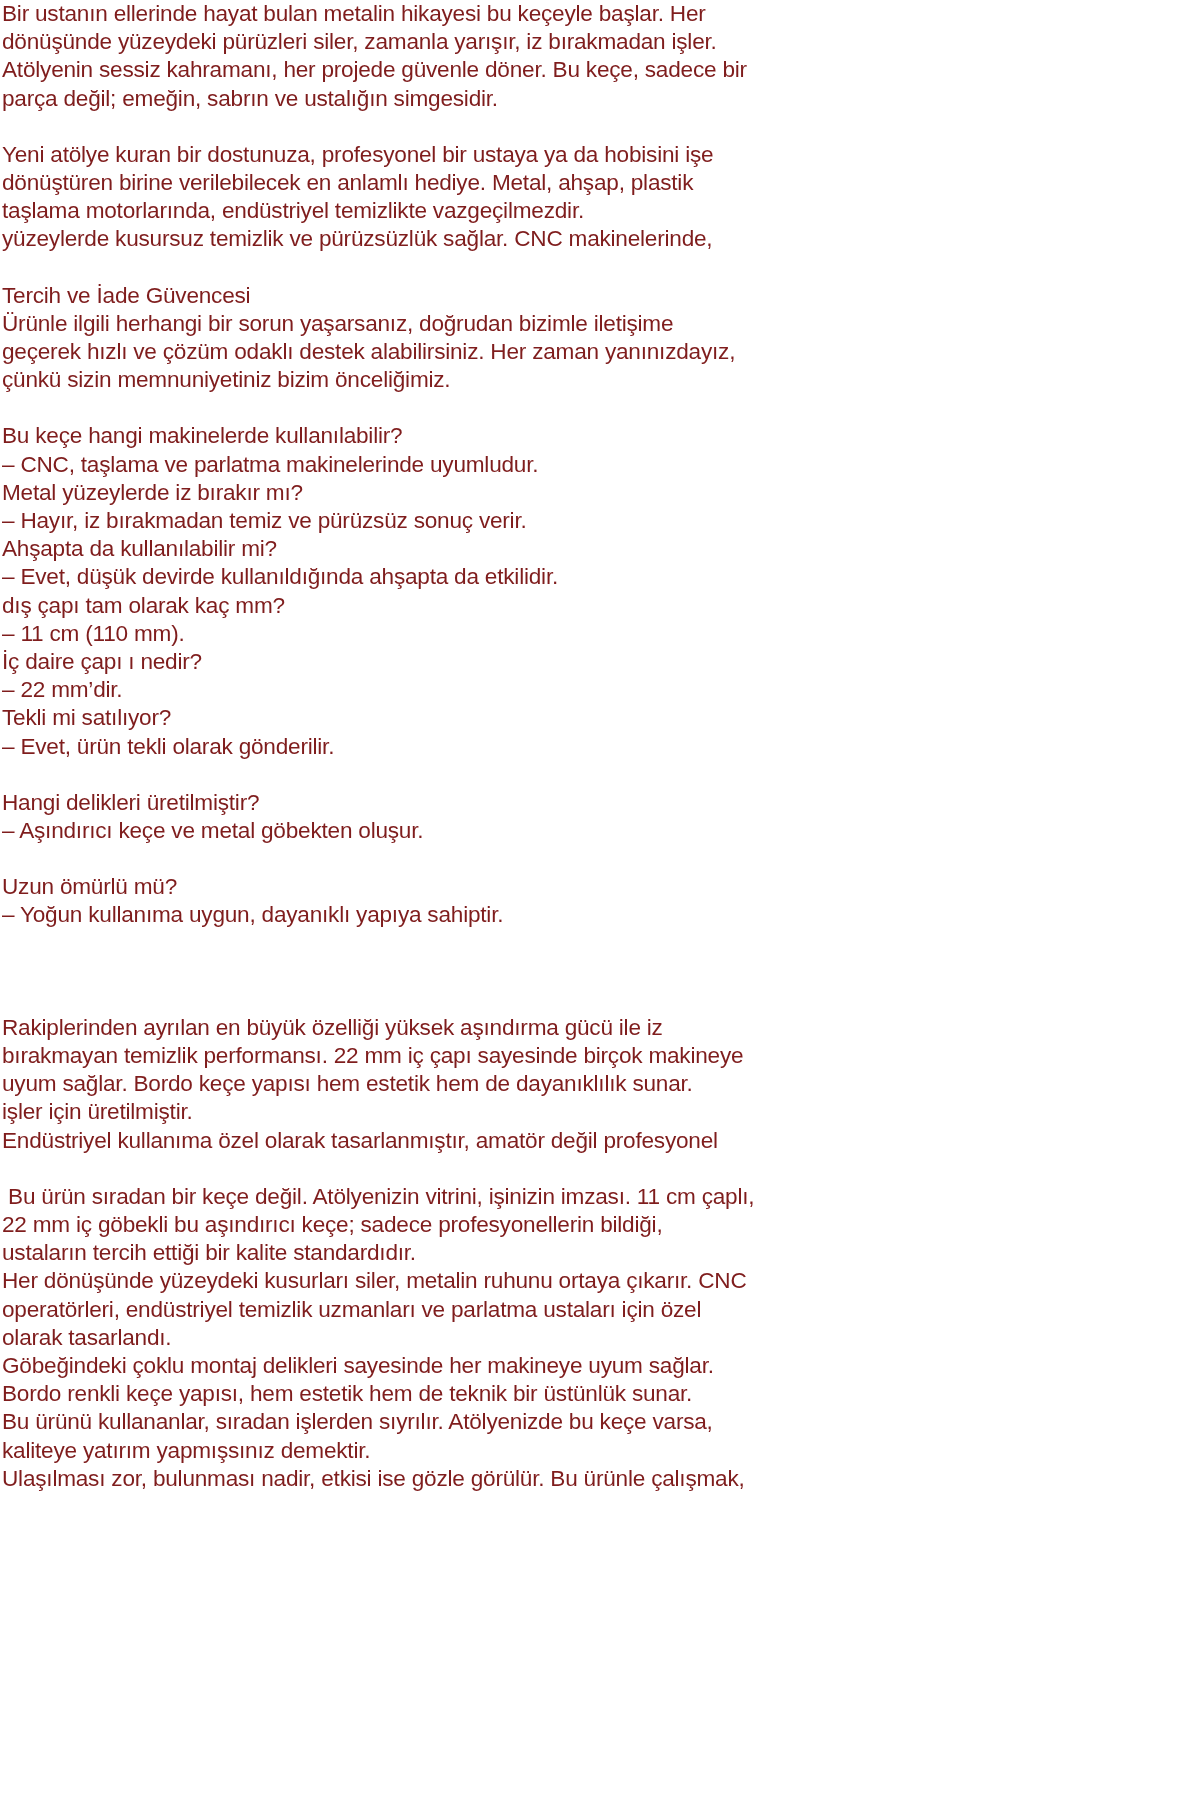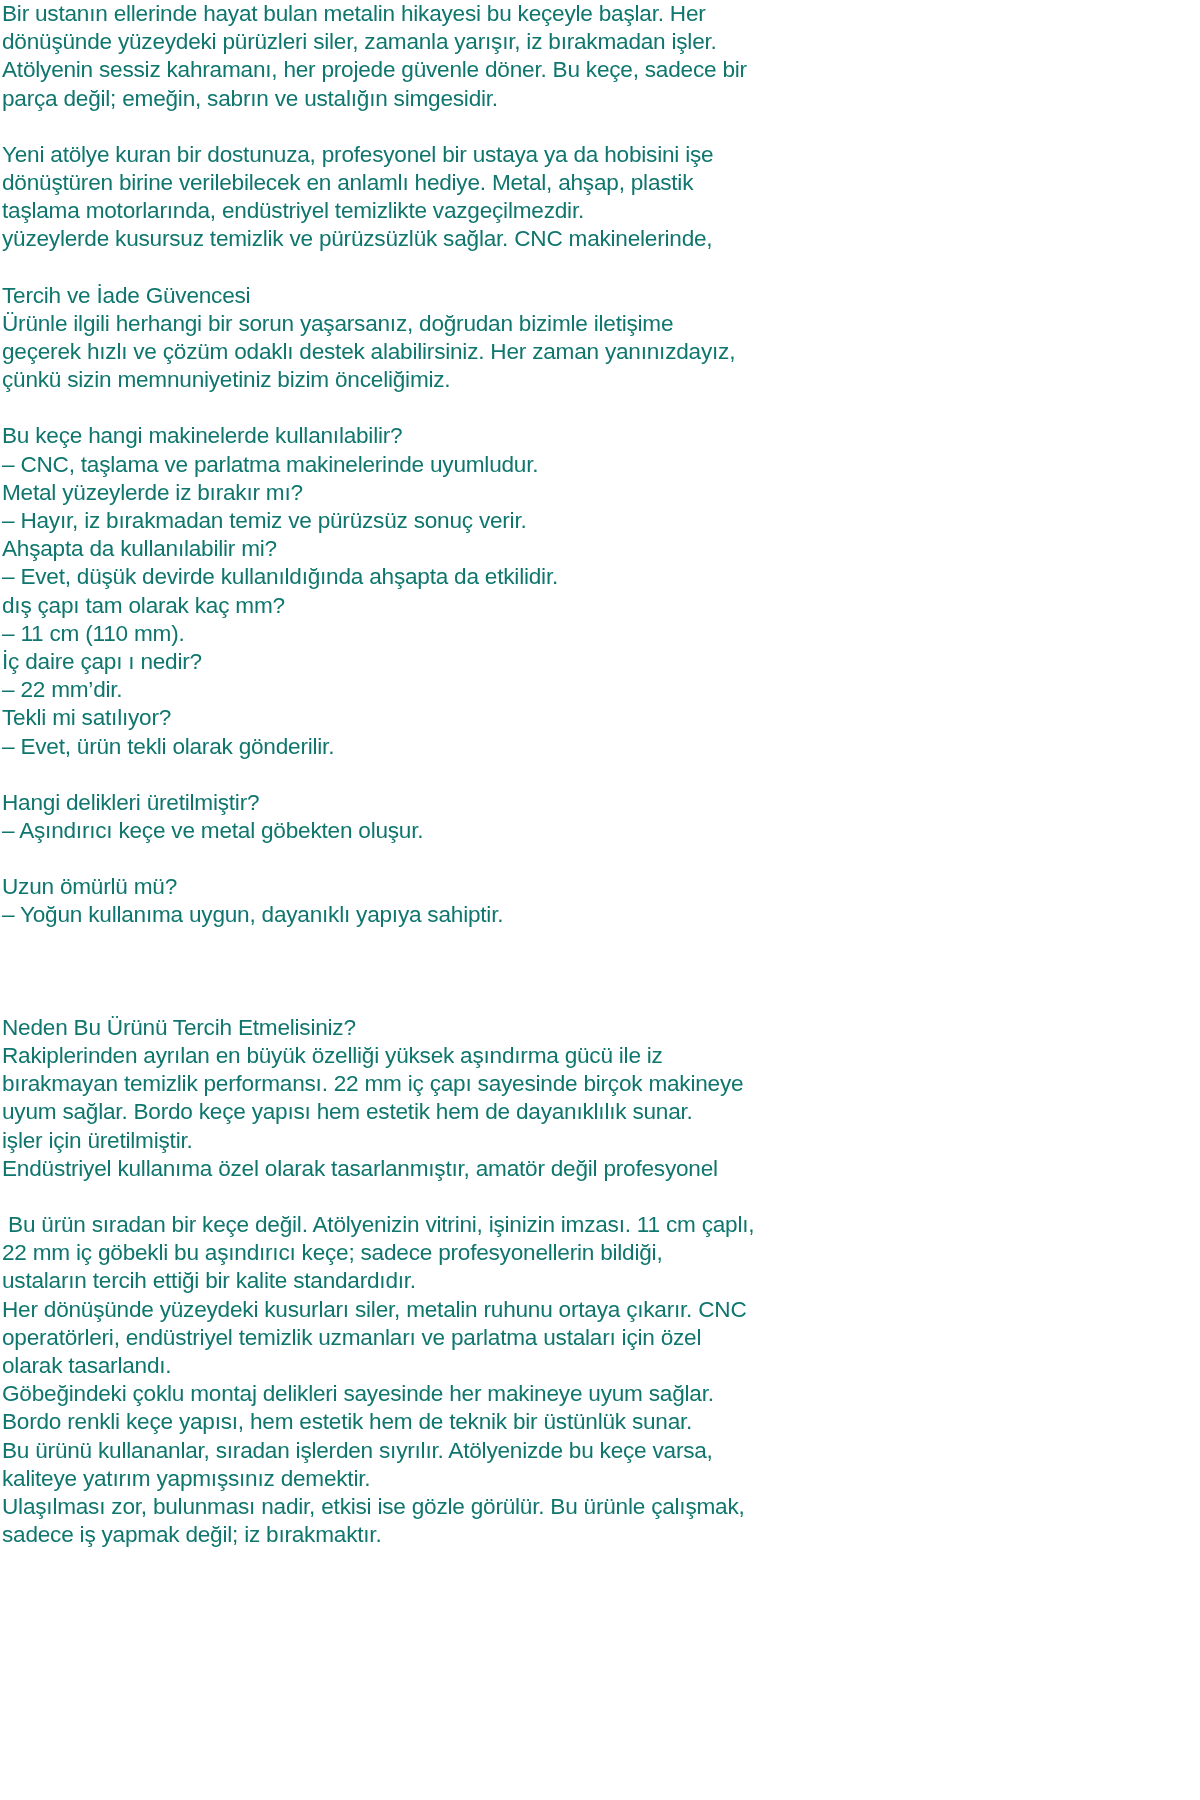--- a/index.html
+++ b/index.html
@@ -29,21 +29,21 @@
     margin: 0;
     padding: 0;
   }
 
   .line {
     display: block;
     font-size: 22.6px;
     line-height: 28.2px;
     letter-spacing: -0.22px;
     white-space: pre;
-    color: #0f766e;
+    color: #7f1d1d;
     font-weight: 400;
   }
 
   
   .gap-1 { height: 28px; }
   .gap-3 { height: 84px; }
 
   .heading-line {
     font-weight: 400;
   }
@@ -111,21 +111,20 @@
   <div class="gap-1"></div>
 
   <div class="block">
     <span class="line">Uzun ömürlü mü?</span>
     <span class="line">– Yoğun kullanıma uygun, dayanıklı yapıya sahiptir.</span>
   </div>
 
   <div class="gap-3"></div>
 
   <div class="block">
-    <span class="line heading-line">Neden Bu Ürünü Tercih Etmelisiniz?</span>
     <span class="line">Rakiplerinden ayrılan en büyük özelliği yüksek aşındırma gücü ile iz</span>
     <span class="line">bırakmayan temizlik performansı. 22 mm iç çapı sayesinde birçok makineye</span>
     <span class="line">uyum sağlar. Bordo keçe yapısı hem estetik hem de dayanıklılık sunar.</span>
     <span class="line">işler için üretilmiştir.</span>
     <span class="line">Endüstriyel kullanıma özel olarak tasarlanmıştır, amatör değil profesyonel</span>
   </div>
 
   <div class="gap-1"></div>
 
   <div class="block">
@@ -133,16 +132,15 @@
     <span class="line">22 mm iç göbekli bu aşındırıcı keçe; sadece profesyonellerin bildiği,</span>
     <span class="line">ustaların tercih ettiği bir kalite standardıdır.</span>
     <span class="line">Her dönüşünde yüzeydeki kusurları siler, metalin ruhunu ortaya çıkarır. CNC</span>
     <span class="line">operatörleri, endüstriyel temizlik uzmanları ve parlatma ustaları için özel</span>
     <span class="line">olarak tasarlandı.</span>
     <span class="line">Göbeğindeki çoklu montaj delikleri sayesinde her makineye uyum sağlar.</span>
     <span class="line">Bordo renkli keçe yapısı, hem estetik hem de teknik bir üstünlük sunar.</span>
     <span class="line">Bu ürünü kullananlar, sıradan işlerden sıyrılır. Atölyenizde bu keçe varsa,</span>
     <span class="line">kaliteye yatırım yapmışsınız demektir.</span>
     <span class="line">Ulaşılması zor, bulunması nadir, etkisi ise gözle görülür. Bu ürünle çalışmak,</span>
-    <span class="line">sadece iş yapmak değil; iz bırakmaktır.</span>
   </div>
 
 </div>
 
 </body></html>

